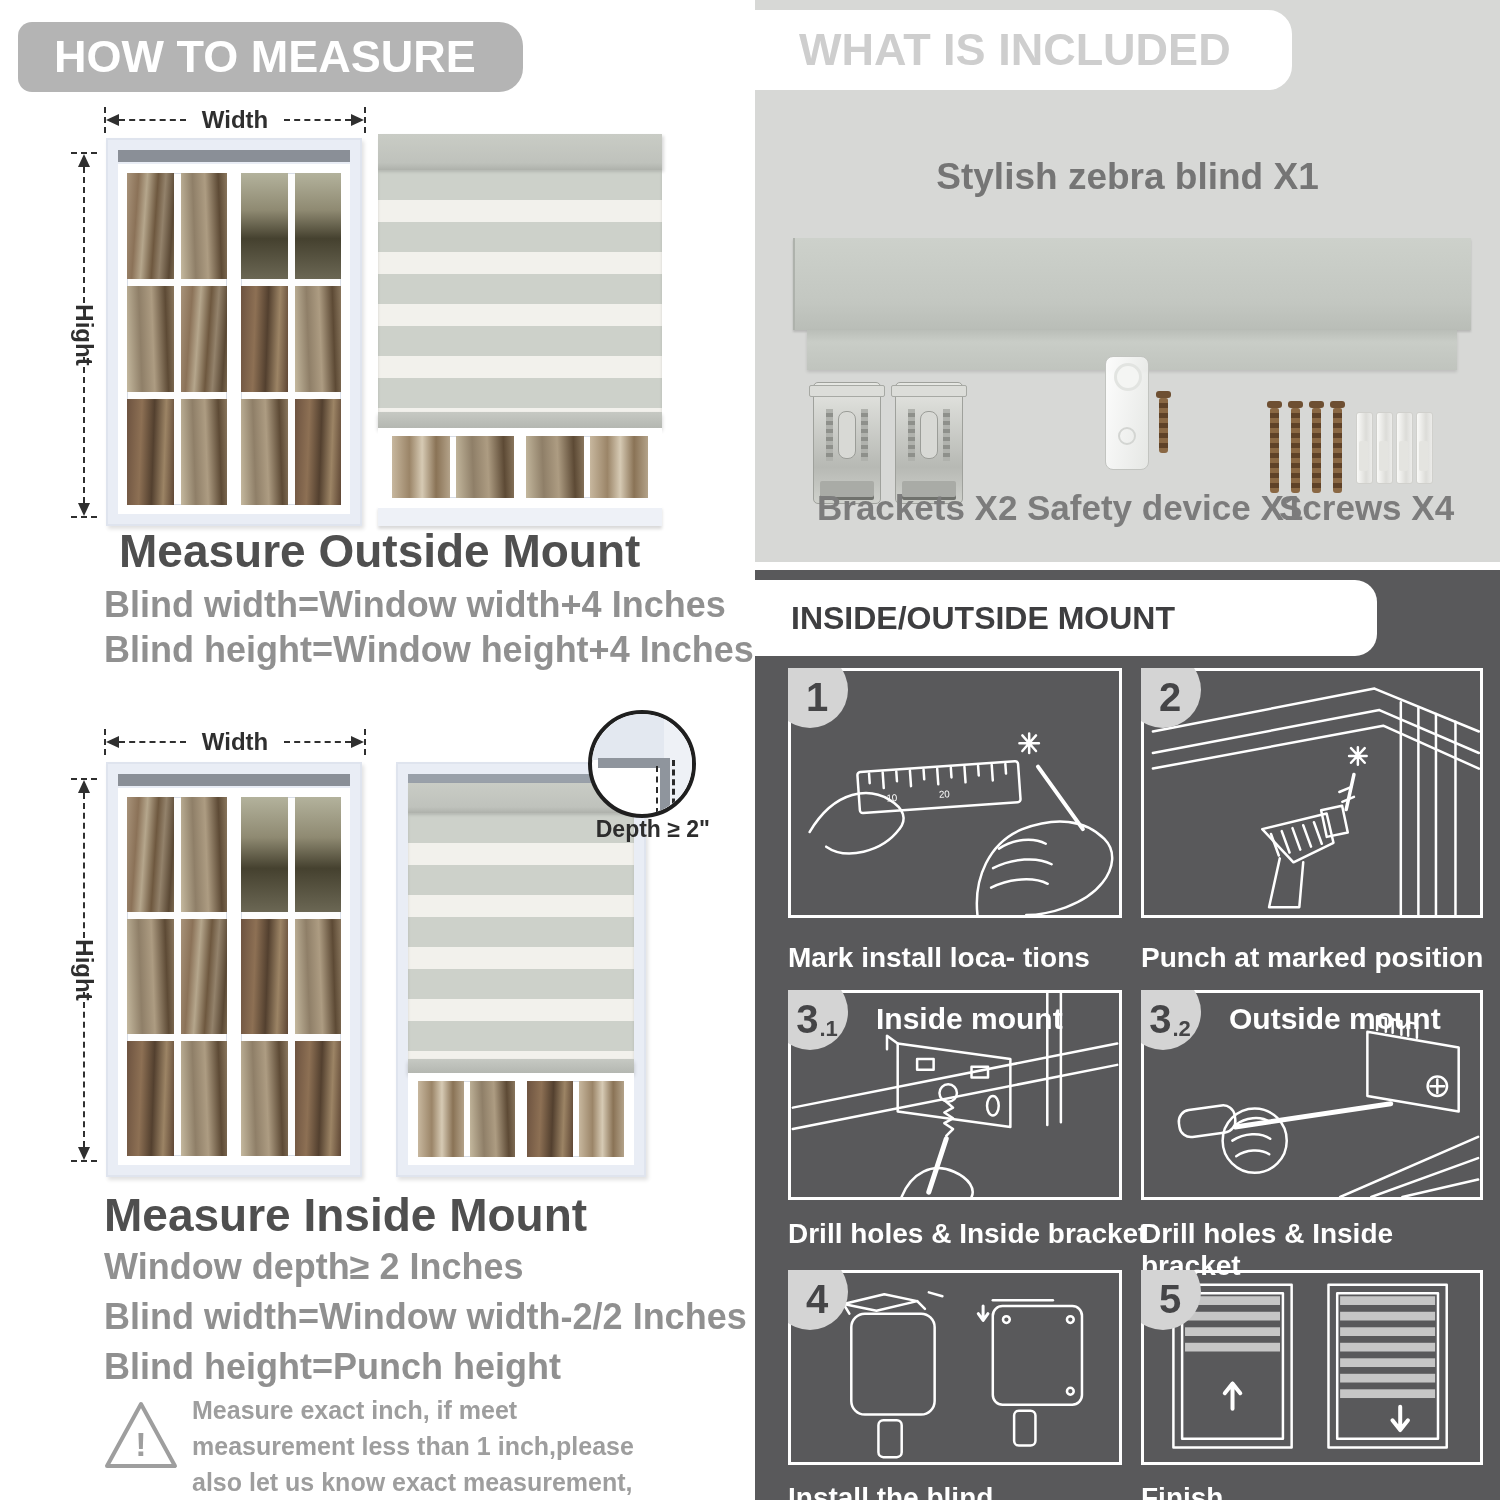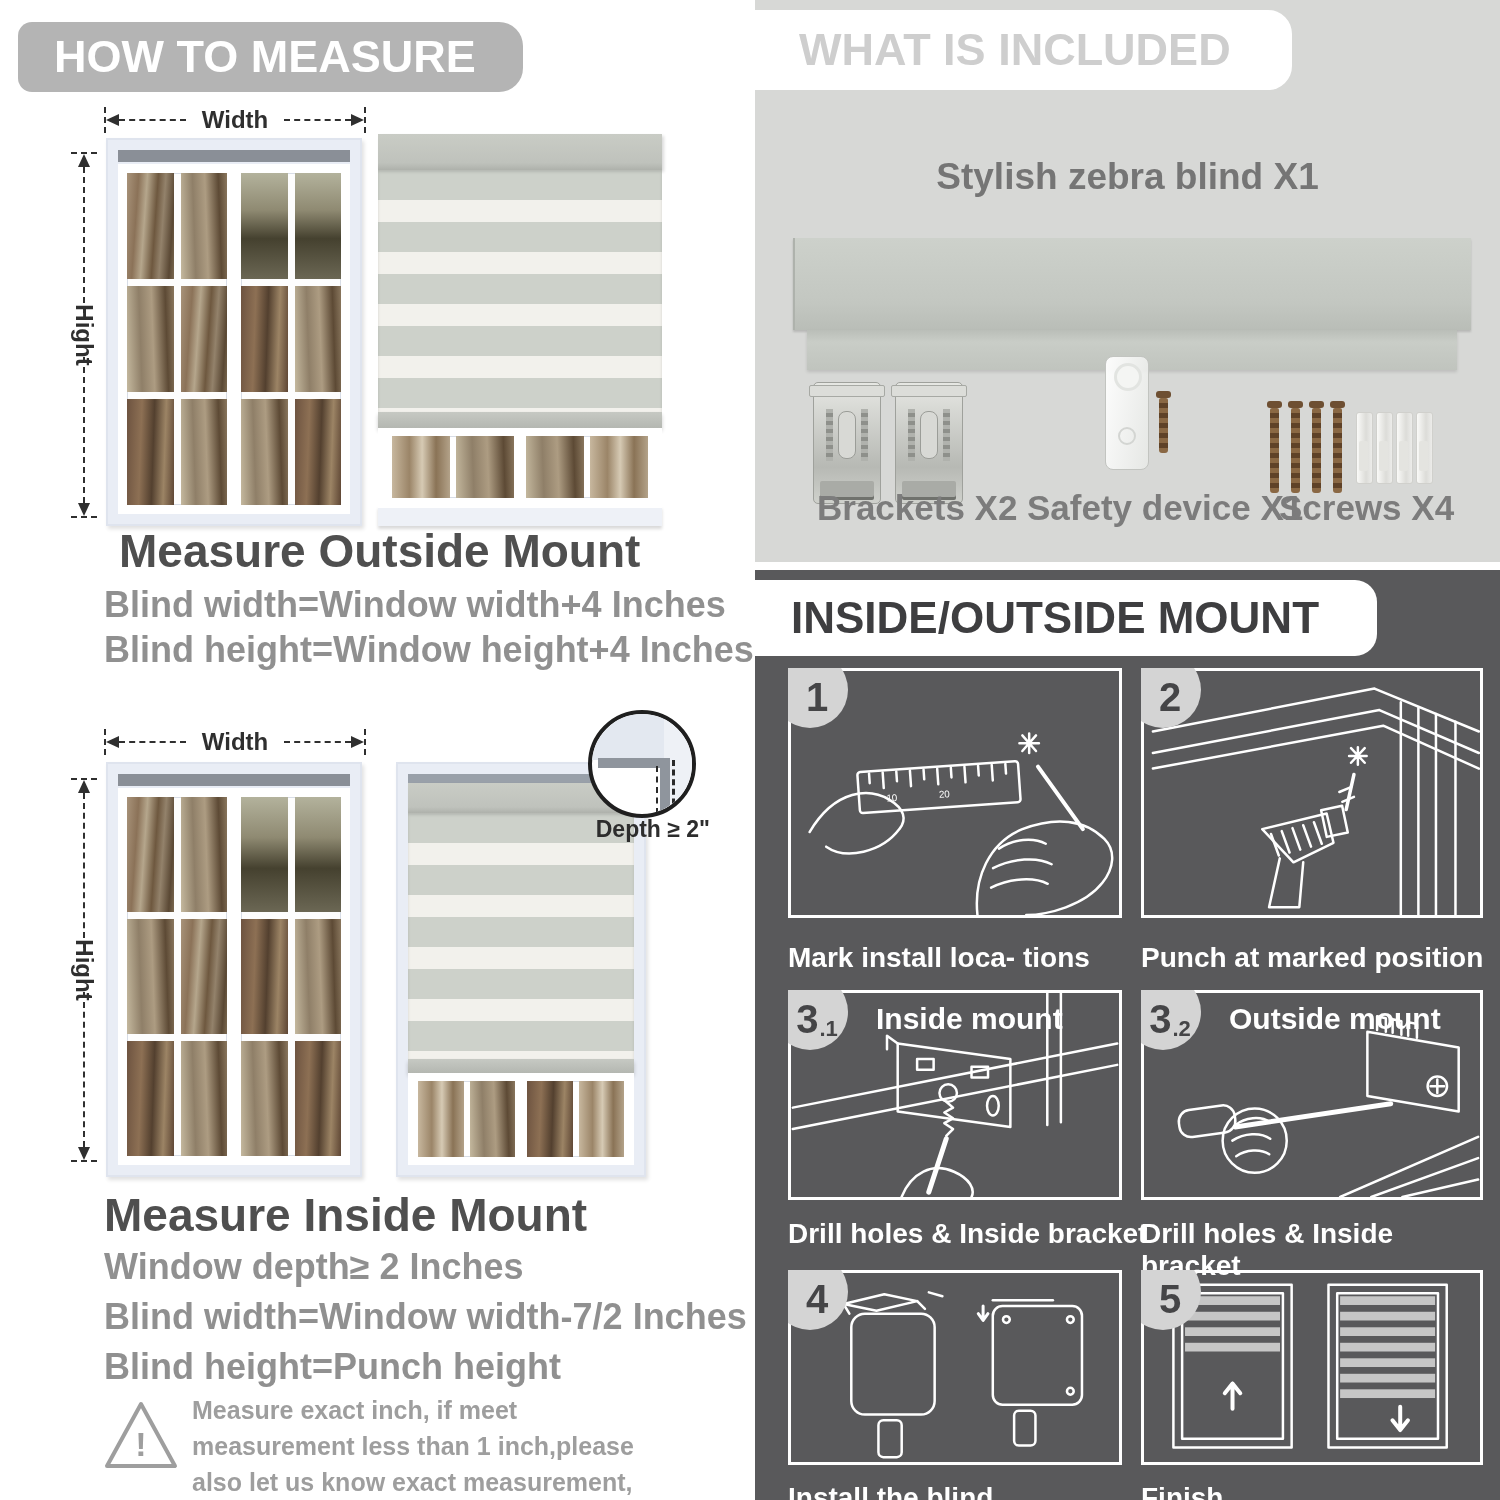--- a/index.html
+++ b/index.html
@@ -99,21 +99,21 @@
   .screw{position:absolute;width:9px;background:repeating-linear-gradient(180deg,#8a6844 0 5px,#5f4228 5px 10px);border-radius:2px 2px 3px 3px;}
   .screw:before{content:"";position:absolute;left:-3px;top:-7px;width:15px;height:7px;background:#6e4f32;border-radius:3px;}
   .anchor{position:absolute;width:15px;height:70px;background:linear-gradient(90deg,#fafaf8,#dddddap 60%,#ececea);
     background:linear-gradient(90deg,#fafaf8,#dcdcd8 60%,#ececea);border:1px solid #d0d0cc;border-radius:3px;}
   .anchor:after{content:"";position:absolute;left:2px;top:28px;width:9px;height:30px;background:#e4e4e0;border-radius:2px;}
   .item-label{position:absolute;top:488px;font-weight:bold;font-size:35px;color:#7c7c7c;}
 
   
   .mount-panel{position:absolute;left:755px;top:570px;width:745px;height:930px;background:#59595b;}
   .hdr-mount{position:absolute;left:0;top:10px;width:622px;height:76px;background:#fff;
-    border-radius:0 22px 22px 0;color:#3e3e40;font-size:44px;font-weight:bold;line-height:76px;
+    border-radius:0 22px 22px 0;color:#3e3e40;font-size:32px;font-weight:bold;line-height:76px;
     padding-left:36px;box-sizing:border-box;}
   .step{position:absolute;border:3px solid #fff;overflow:hidden;box-sizing:border-box;}
   .badge{position:absolute;top:-16px;left:-16px;width:76px;height:76px;border-radius:50%;
     background:#d4d4d4;display:flex;align-items:center;justify-content:center;color:#454547;font-weight:bold;}
   .badge .bn{font-size:40px;margin:14px 0 0 14px;}
   .badge .bs{font-size:22px;margin:34px 0 0 1px;}
   .step-title{position:absolute;top:12px;left:88px;color:#fff;font-weight:bold;font-size:30px;}
   .caption{position:absolute;color:#fff;font-weight:bold;font-size:28px;}
   .art{position:absolute;inset:0;width:100%;height:100%;}
   .art *{vector-effect:non-scaling-stroke;}
@@ -255,21 +255,21 @@
     <div class="sidef"></div>
     <div class="bar-h"></div>
     <div class="bar-v"></div>
     <div class="dash1"></div>
     <div class="dash2"></div>
   </div>
   <div class="depth-label" style="left:570px;top:816px;width:140px;text-align:right;">Depth ≥ 2"</div>
 
   <div class="abs h-big" style="left:104px;top:1188px;">Measure Inside Mount</div>
   <div class="abs h-line" style="left:104px;top:1246px;">Window depth≥ 2 Inches</div>
-  <div class="abs h-line" style="left:104px;top:1296px;">Blind width=Window width-7/2 Inches</div>
+  <div class="abs h-line" style="left:104px;top:1296px;">Blind width=Window width-2/2 Inches</div>
   <div class="abs h-line" style="left:104px;top:1346px;">Blind height=Punch height</div>
 
   <svg class="abs" style="left:102px;top:1398px;" width="78" height="76" viewBox="0 0 78 76">
     <path d="M39,6 L73,68 L5,68 Z" fill="none" stroke="#9e9e9e" stroke-width="4" stroke-linejoin="round"></path>
     <text x="39" y="58" text-anchor="middle" font-size="34" font-weight="bold" fill="#9e9e9e" font-family="Liberation Sans, sans-serif">!</text>
   </svg>
   <div class="warn-text" style="left:192px;top:1392px;width:470px;">Measure exact inch, if meet measurement less than 1 inch,please also let us know exact measurement, please do not leave it</div>
 
   <div class="included-panel">
     <div class="hdr-included">WHAT IS INCLUDED</div>

